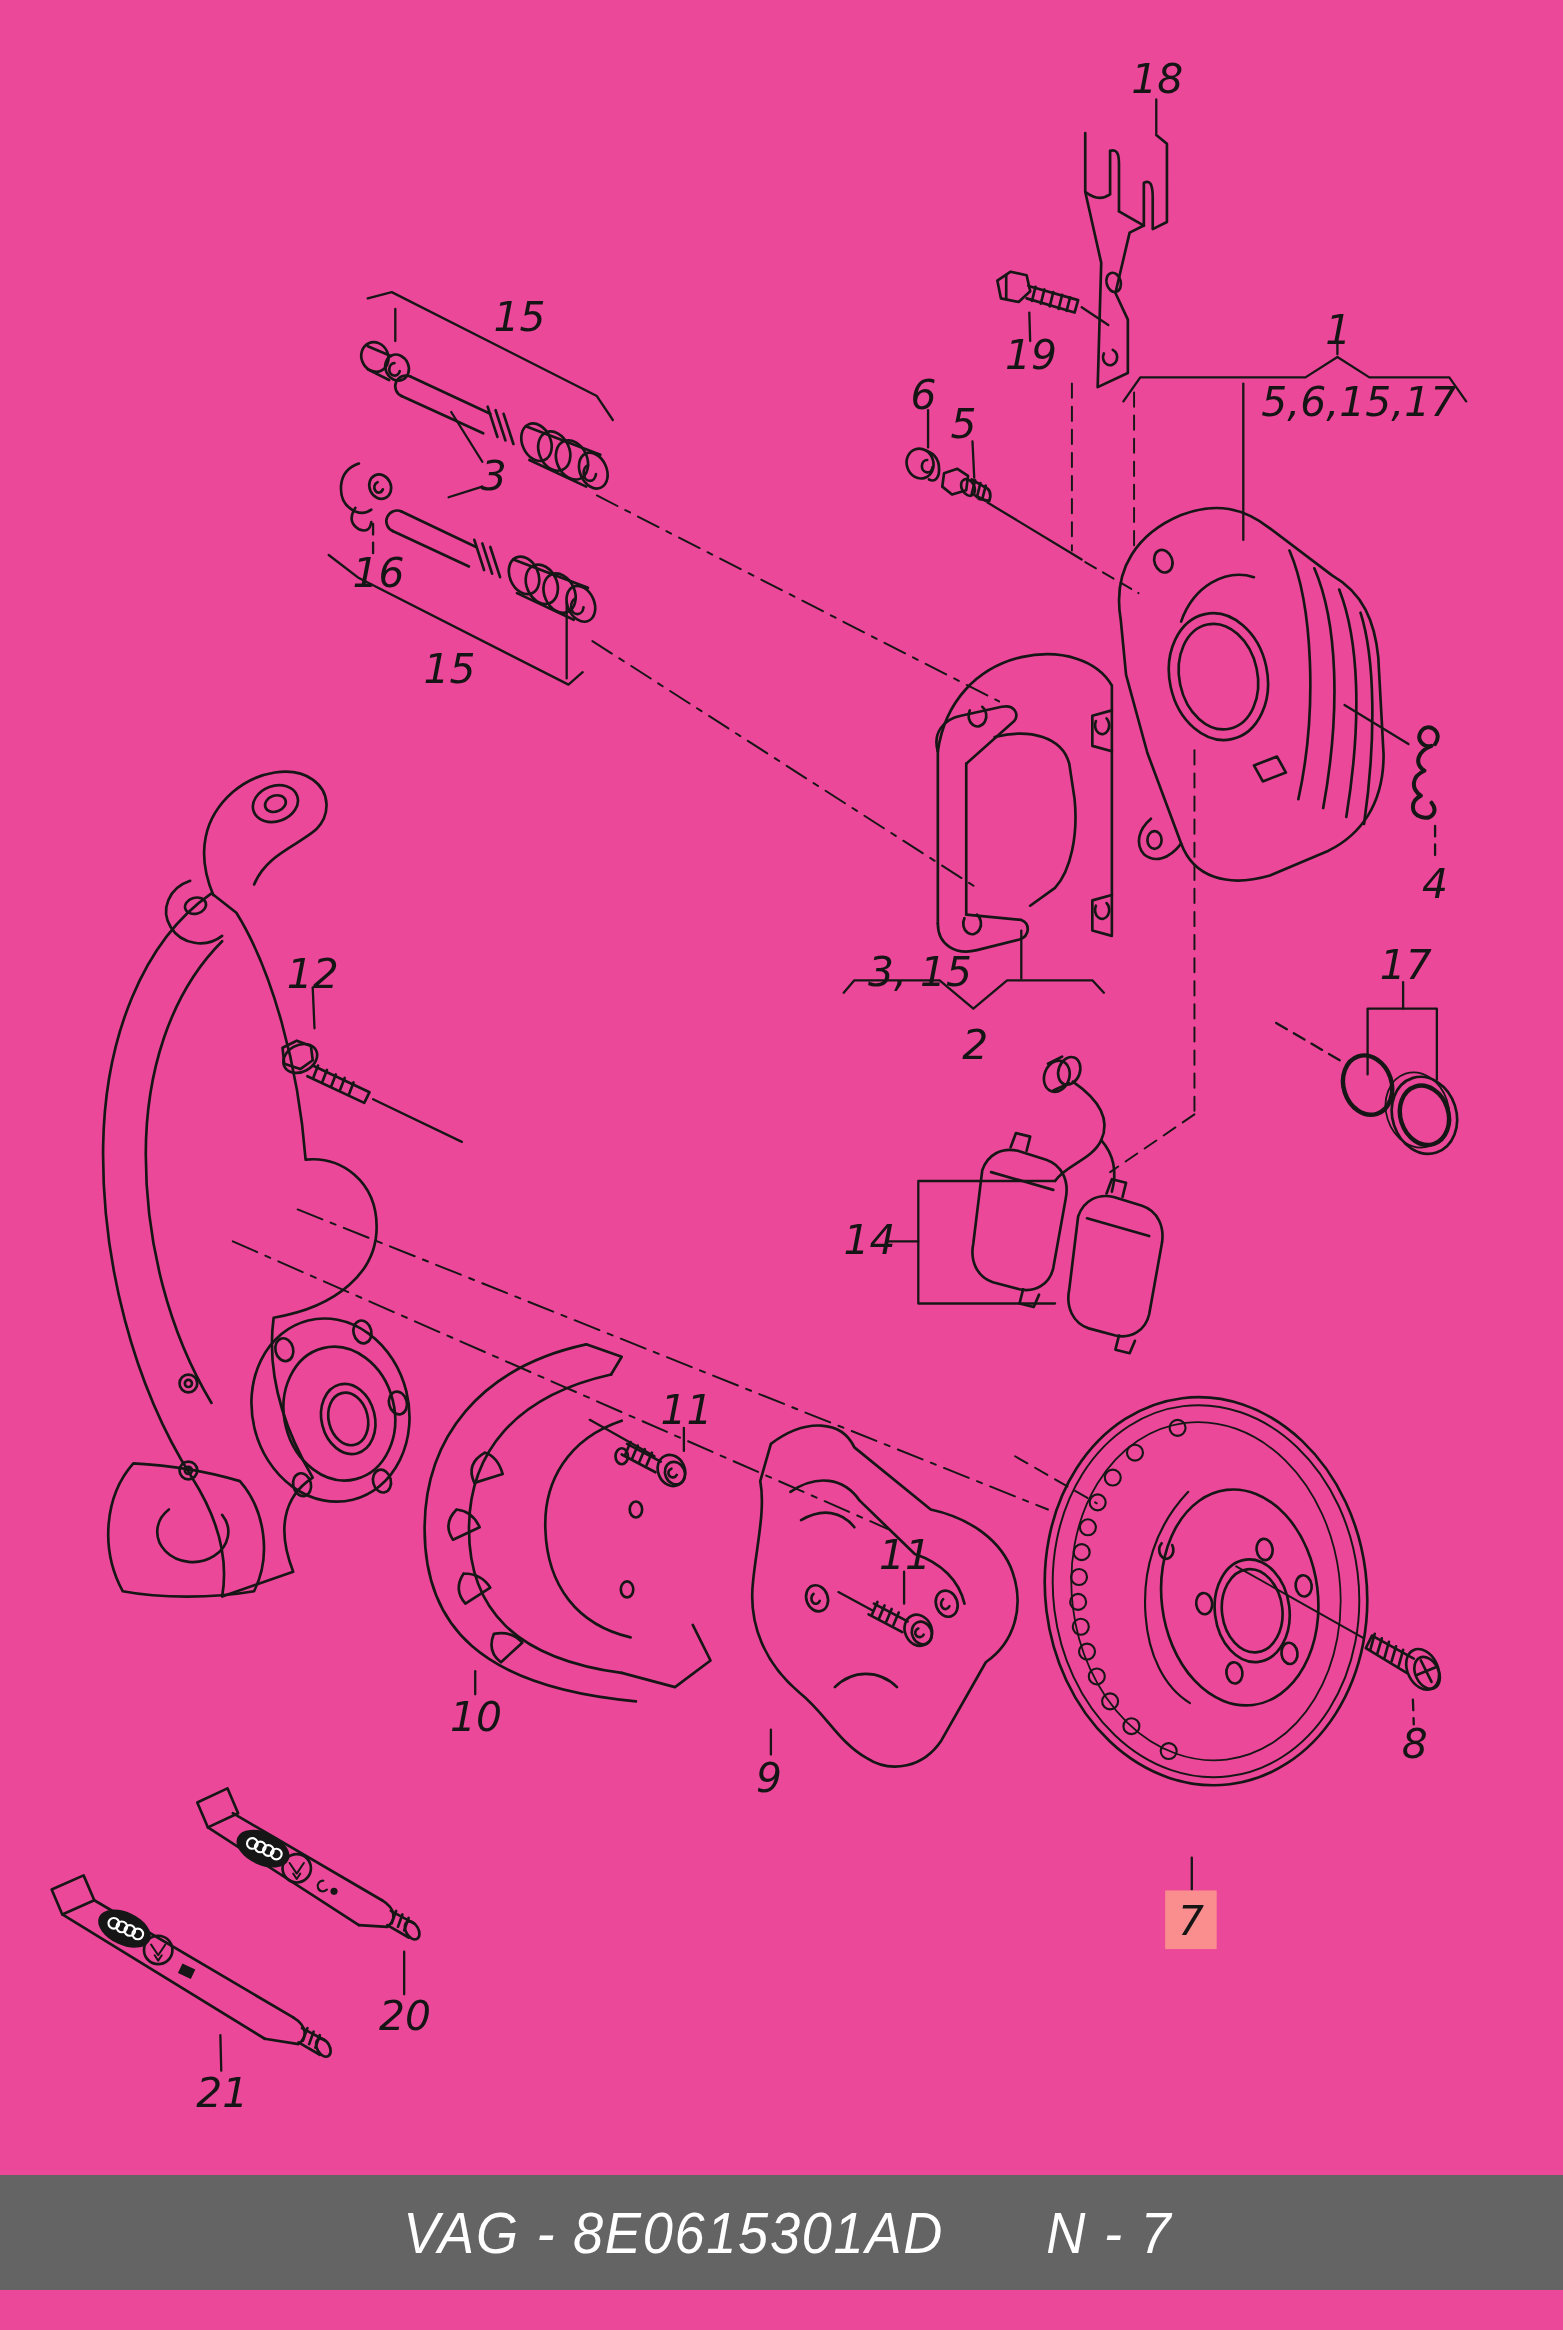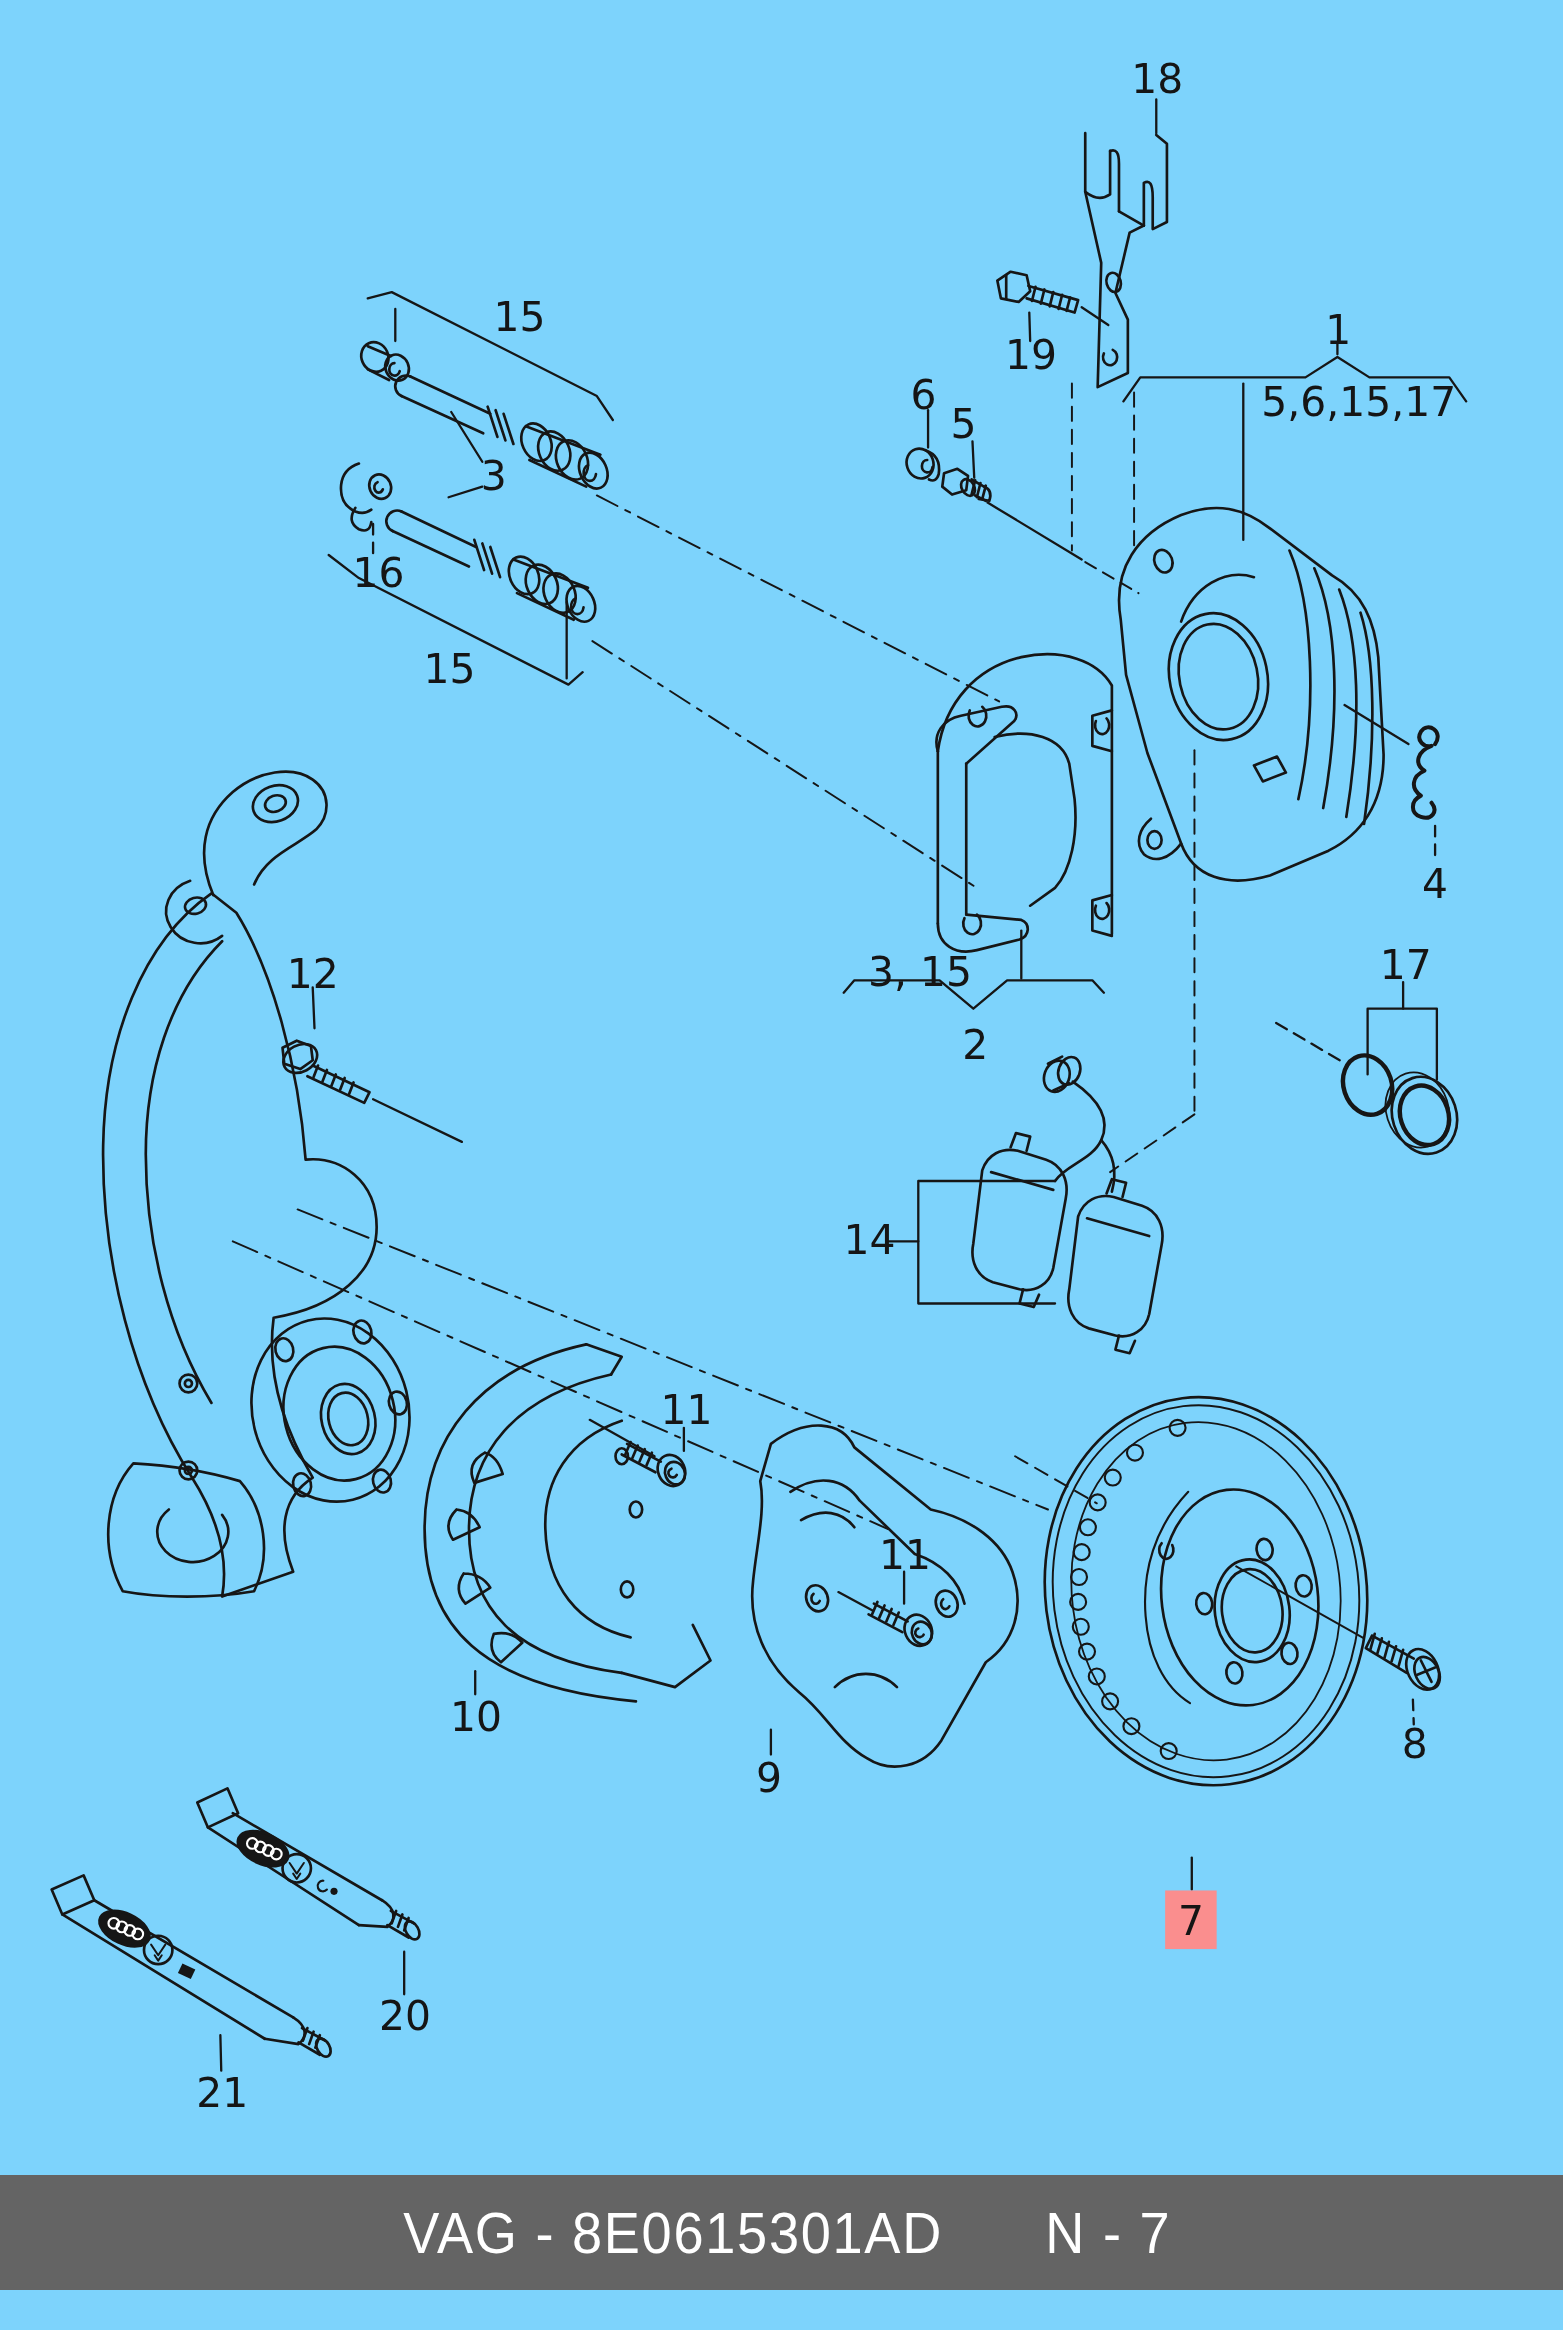--- a/index.html
+++ b/index.html
@@ -1,17 +1,17 @@
 <!DOCTYPE html>
 <html style="font-size:14px"><head>
 <meta charset="utf-8">
 <style>
   html,body{margin:0;padding:0;background:#fff;}
-  .page{position:relative;width:1564px;height:2330px;background:#7dd3fc;overflow:hidden;
-        font-family:"DejaVu Sans", sans-serif;}
+  .page{position:relative;width:1564px;height:2330px;background:#ec4899;overflow:hidden;
+        font-family:"DejaVu Sans", sans-serif;font-style:italic;}
   svg{position:absolute;left:0;top:0;}
   .plabel{font-family:"DejaVu Sans", sans-serif;font-size:46px;fill:#151515;}
   .footer{position:absolute;left:0;top:2175px;width:1564px;height:115px;
           display:flex;align-items:center;justify-content:center;gap:85px;
           font-family:"Liberation Sans", sans-serif;font-weight:400;
           font-size:57px;letter-spacing:1.8px;}
   .footer span{white-space:pre;transform:scaleX(.95);}
 </style>
 </head>
 <body>

